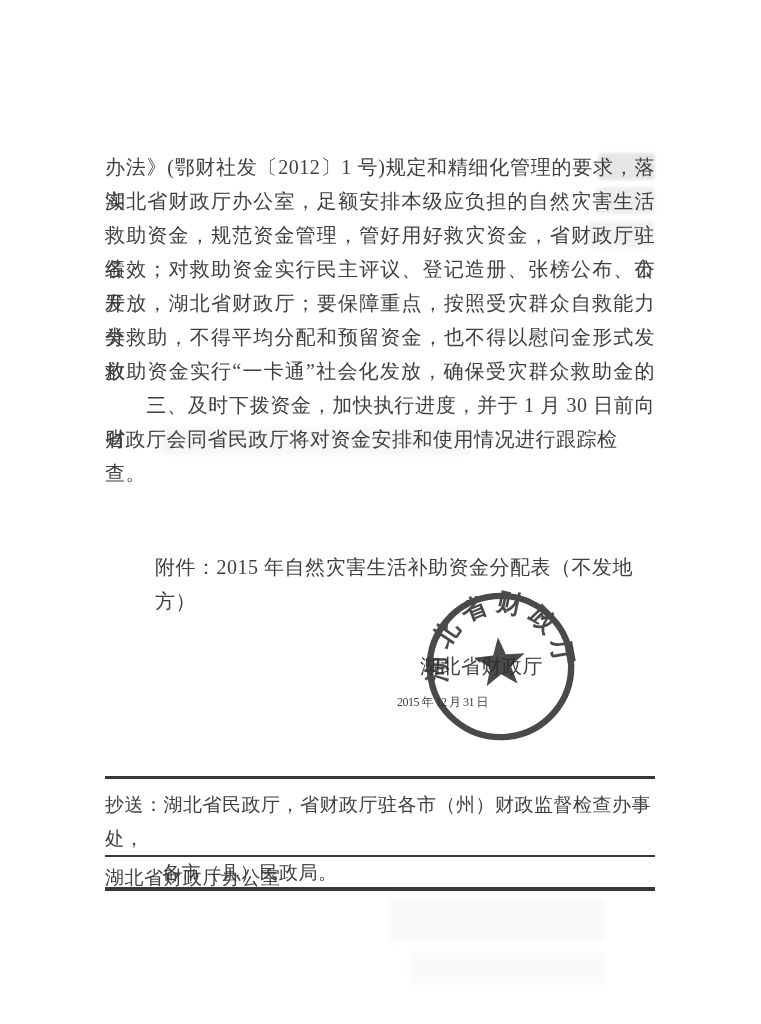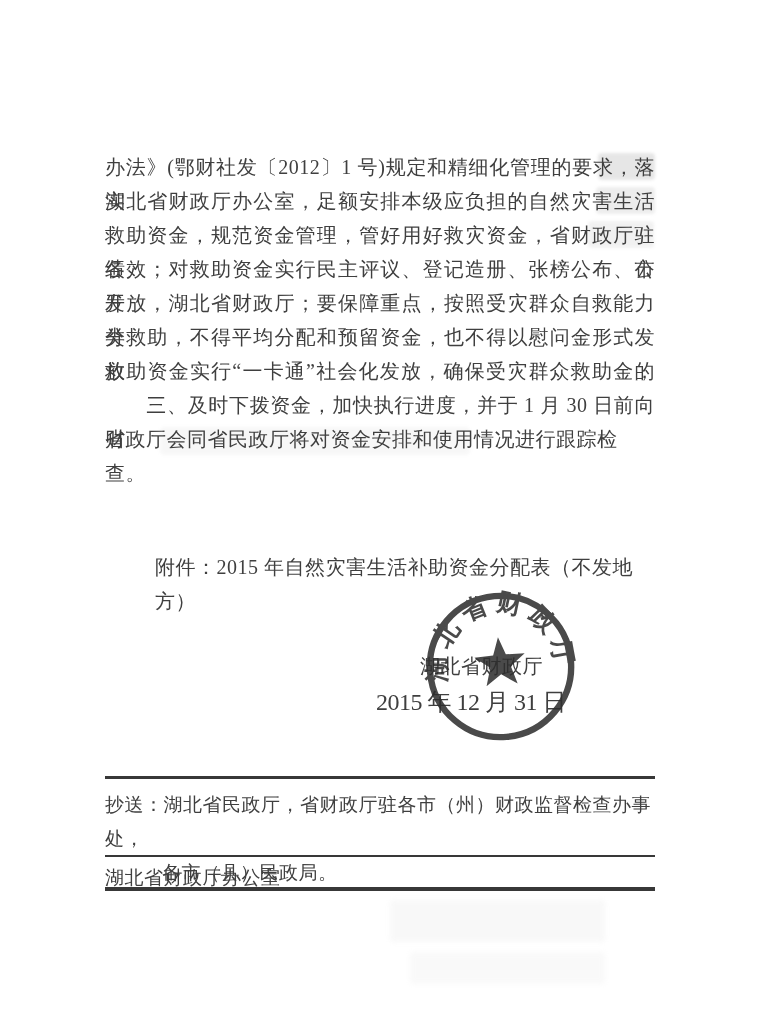--- a/index.html
+++ b/index.html
@@ -29,22 +29,22 @@
     position:absolute;left:105px;top:550px;width:550px;
     padding-left:50px;box-sizing:border-box;
     height:34px;line-height:34px;font-size:20px;letter-spacing:0.5px;
   }
   
   .sig-agency{
     position:absolute;left:420px;top:652px;
     font-size:20px;letter-spacing:0.5px;line-height:28px;
   }
   .sig-date{
-    position:absolute;left:376px;top:688px;
-    font-size:24px;letter-spacing:-0.5px;line-height:28px;white-space:nowrap;
+    position:absolute;left:397px;top:688px;
+    font-size:12px;letter-spacing:-0.5px;line-height:28px;white-space:nowrap;
   }
   
   .seal{
     position:absolute;left:423px;top:589px;width:155px;height:155px;
     opacity:0.86;
     transform:rotate(-5deg);
   }
   
   .rule{position:absolute;left:105px;width:550px;background:#383838;}
   .rule-top{top:776px;height:3px;}

